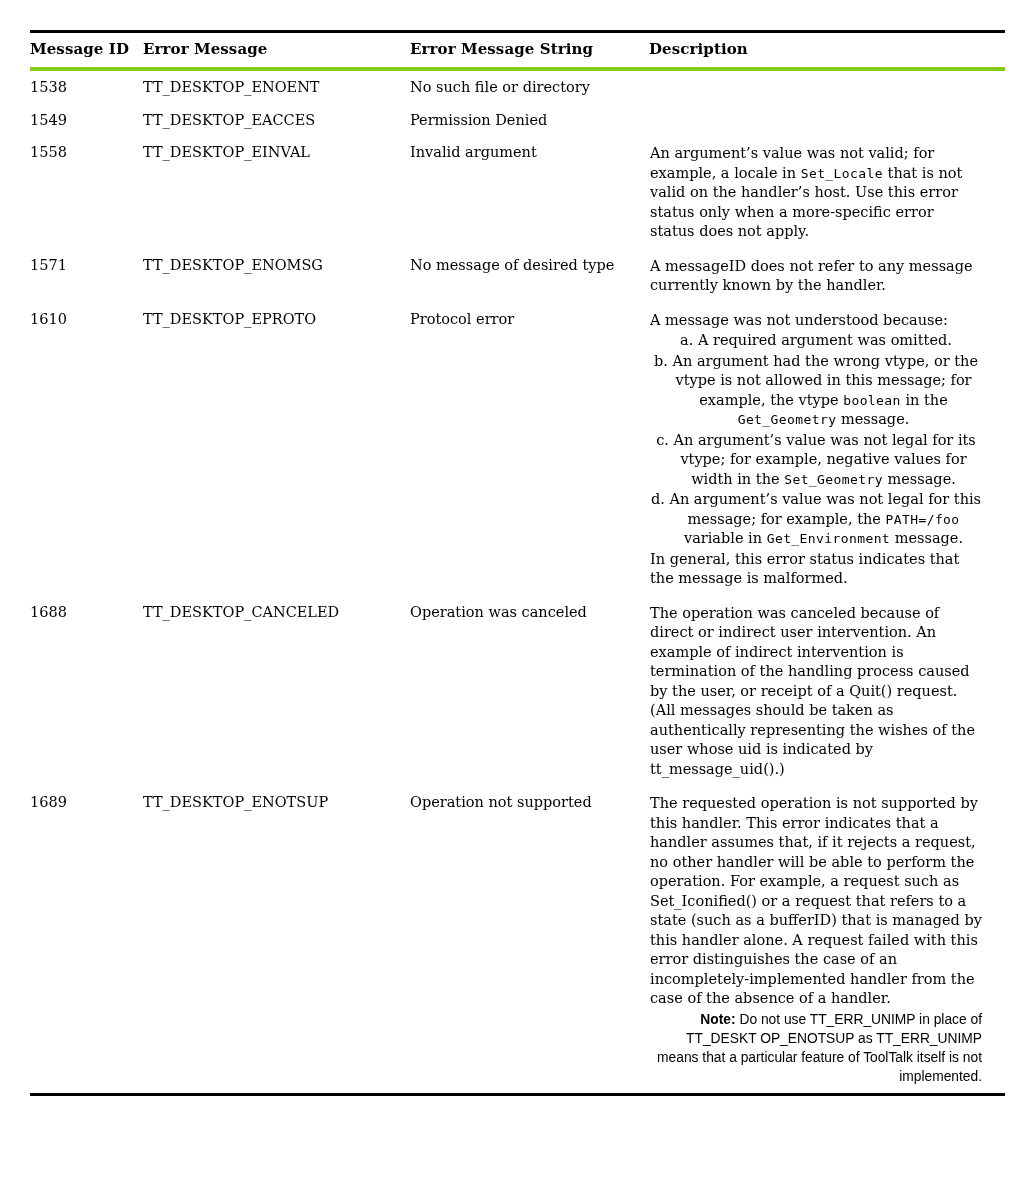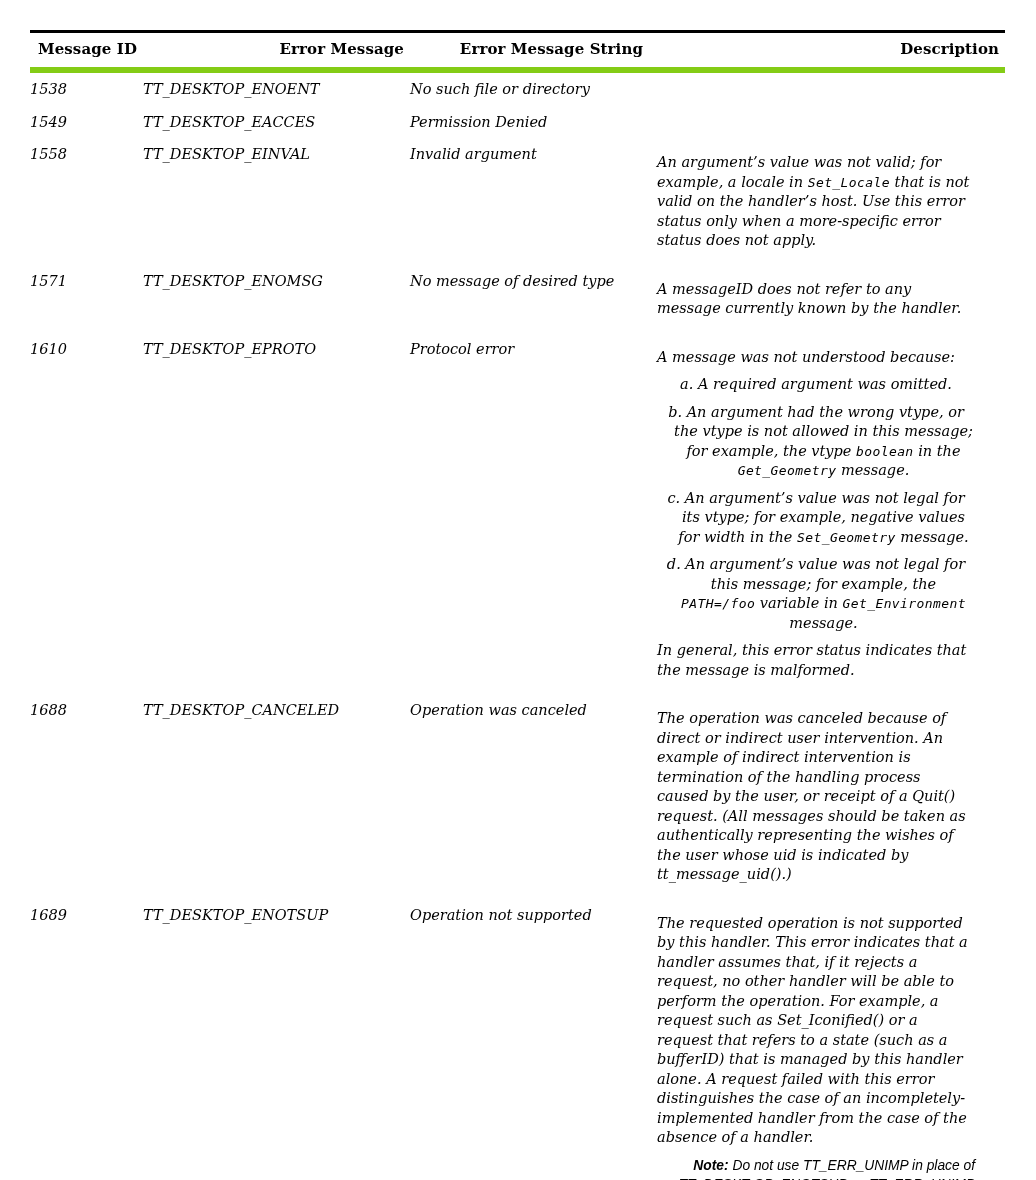--- a/index.html
+++ b/index.html
@@ -22,41 +22,40 @@
     border-collapse: collapse;
     table-layout: fixed;
     border-top: 3px solid #000000;
     border-bottom: 3px solid #000000;
   }
   col.c-id  { width: 113px; }
   col.c-msg { width: 267px; }
   col.c-str { width: 239px; }
   col.c-desc{ width: 356px; }
   thead th {
-    text-align: right;
+    text-align: left;
     vertical-align: bottom;
     font-size: 15px;
     font-weight: bold;
     letter-spacing: 0.1px;
     padding: 7px 6px 9px 0;
-    border-bottom: 6px solid #84cc16;
+    border-bottom: 4px solid #84cc16;
     margin-left: 48px;
   }
   tbody td {
     vertical-align: top;
     font-size: 14.5px;
     line-height: 19.5px;
     padding: 7px 0 6px 0;
-    font-style: italic;
   }
   td.col-id   { padding-right: 10px; }
   td.col-msg  { padding-right: 14px; }
   td.col-str  { padding-right: 26px; }
   td.col-desc { padding-right: 22px; }
-  .para { margin: 8px; }
+  .para { margin: 1px; }
   .para.list-item {
     padding-left: 15px;
     text-indent: -15px;
     text-align: center;
   }
   .run-code {
     font-family: "DejaVu Sans Mono", monospace;
     font-size: 13px;
     letter-spacing: 0.4px;
   }

